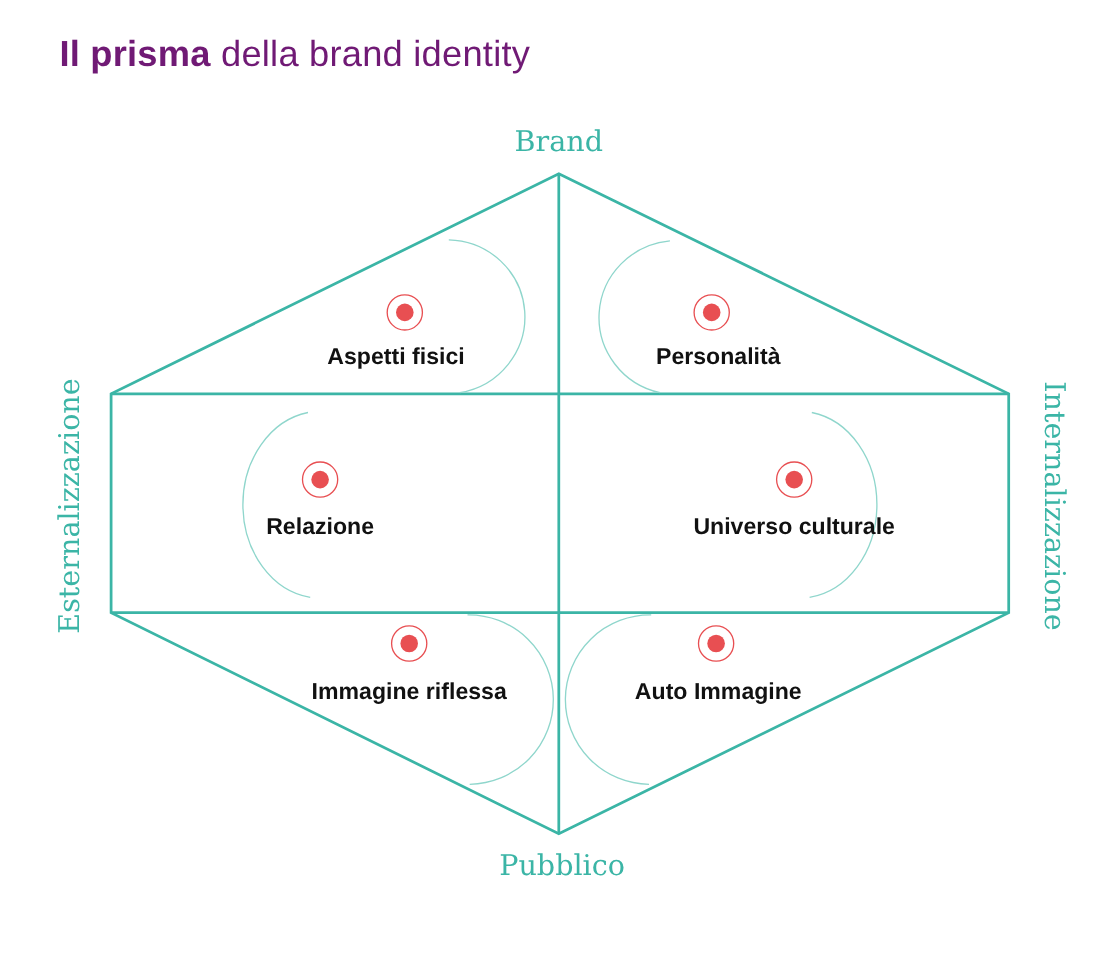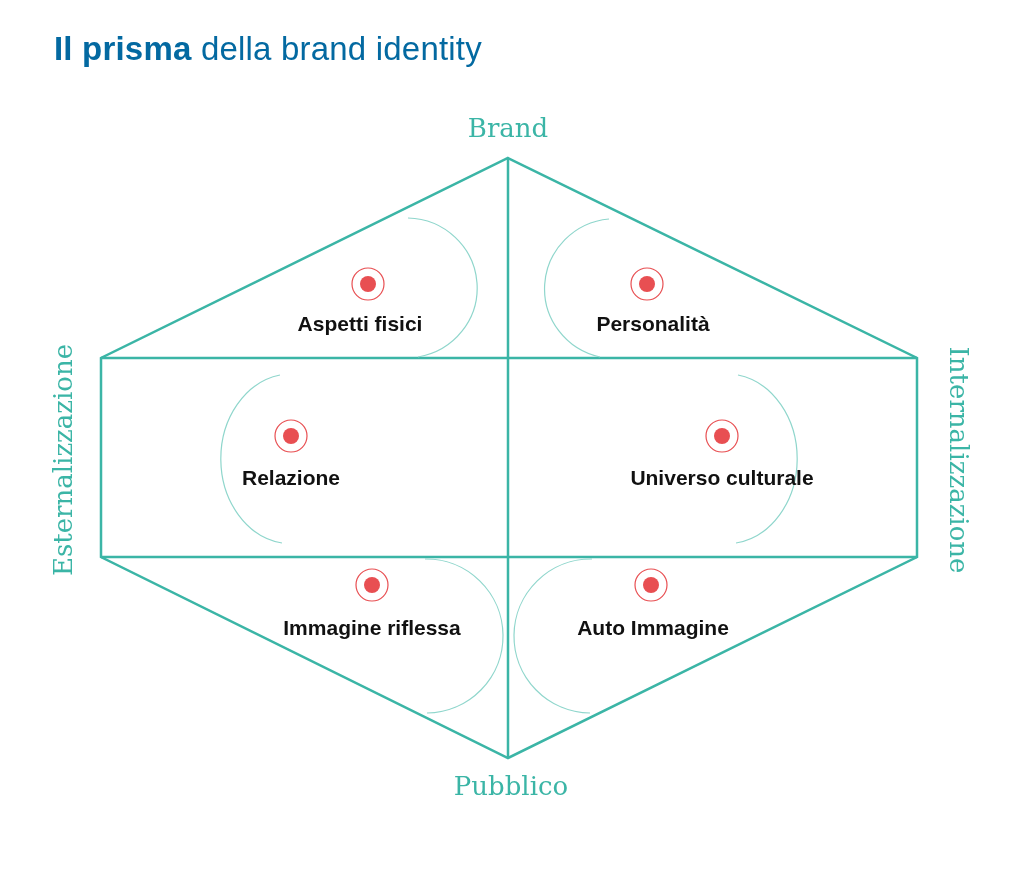--- a/index.html
+++ b/index.html
@@ -1,20 +1,20 @@
 <!DOCTYPE html>
 <html><head>
   <meta charset="utf-8">
   <style>
     html, body { margin: 0; padding: 0; background: #ffffff; }
     body { width: 1015px; height: 878px; position: relative; overflow: hidden; }
     .title {
       position: absolute; left: 54px; top: 30px;
       font-family: "Liberation Sans", sans-serif;
-      font-size: 33px; color: #0369a1; letter-spacing: 0.2px;
+      font-size: 33px; color: #701a75; letter-spacing: 0.2px;
     }
     .title .bold { font-weight: bold; }
     .title .light { font-weight: normal; }
     svg { position: absolute; left: 0; top: 0; }
     .axis-label { font-family: "DejaVu Serif", serif; fill: #3bb5a6; font-size: 26px; }
     .facet-label { font-family: "Liberation Sans", sans-serif; font-weight: bold; fill: #111111; font-size: 21px; }
   </style>
 </head>
 <body>
 

